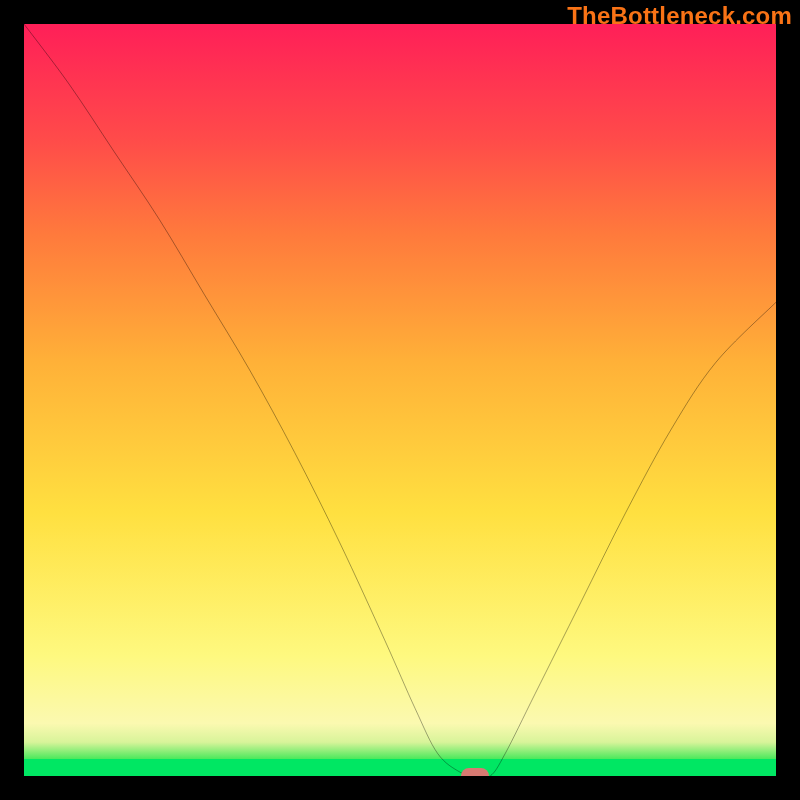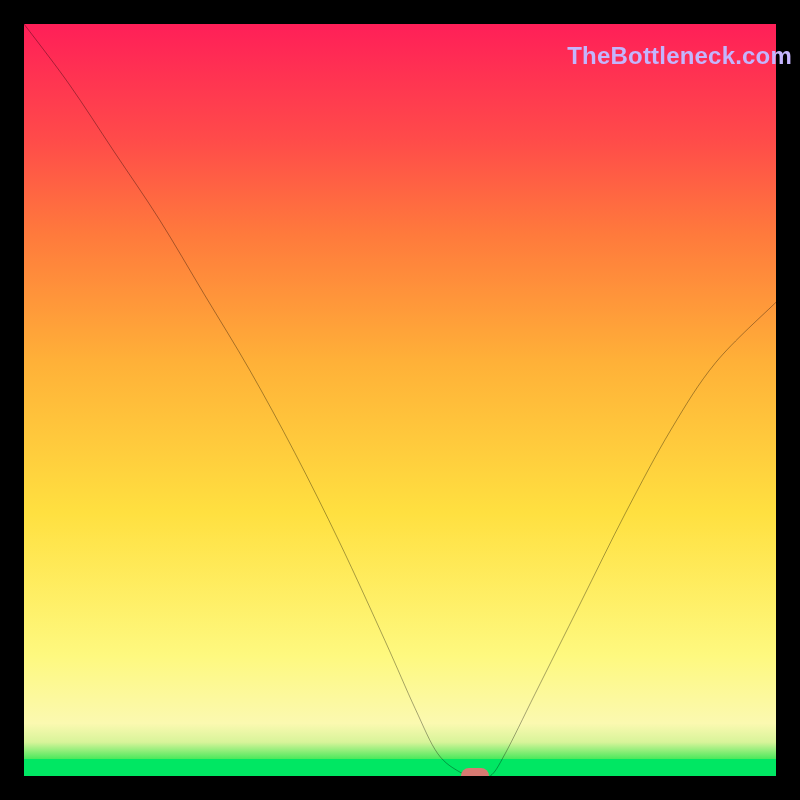--- a/index.html
+++ b/index.html
@@ -14,27 +14,26 @@
   .frame {
     position: relative;
     width: 800px;
     height: 800px;
     background: #000;
   }
   .watermark {
     position: absolute;
     top: 2px;
     right: 8px;
-    color: #c4b5fd;
+    color: #f97316;
     font-size: 24px;
     font-weight: 600;
     letter-spacing: 0.2px;
     z-index: 20;
     user-select: none;
-    margin-top: 40px;
   }
   .plot {
     position: absolute;
     left: 24px;
     top: 24px;
     width: 752px;
     height: 752px;
     overflow: hidden;
   }
   .gradient {

